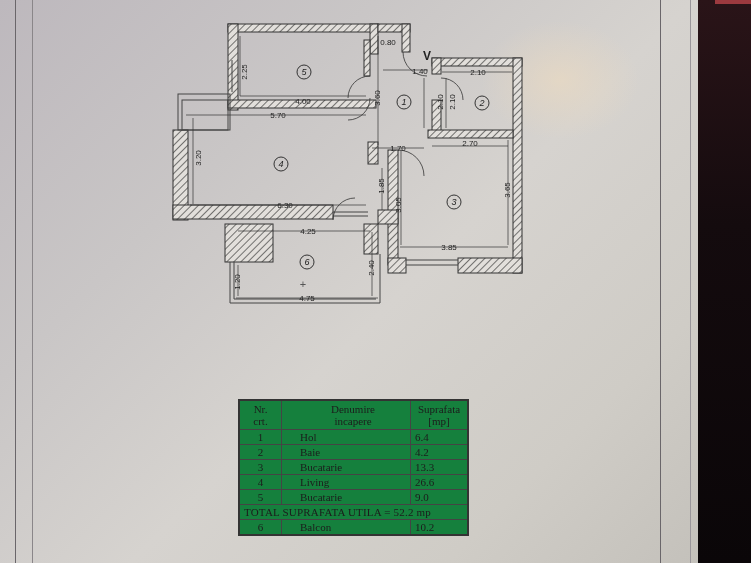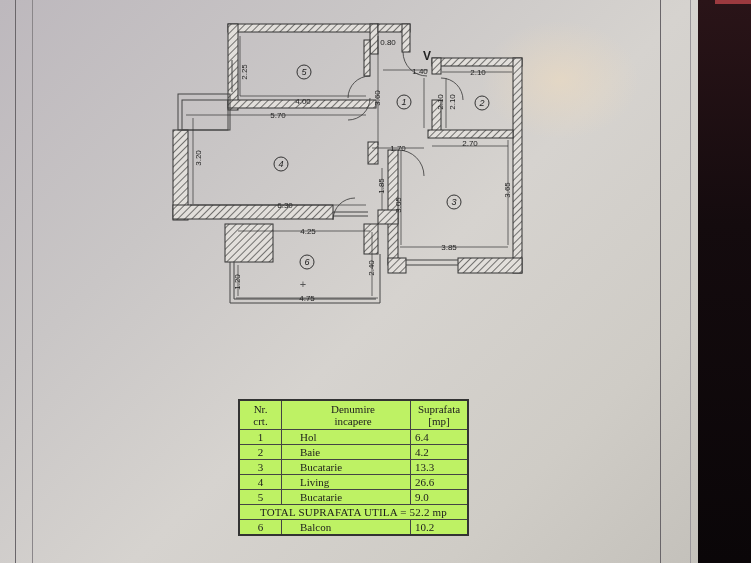--- a/index.html
+++ b/index.html
@@ -8,28 +8,28 @@
   .monitor-bezel-right{position:absolute;left:698px;top:0;width:53px;height:563px;
        background:linear-gradient(180deg,#2a1418 0%,#140b0e 40%,#0a0608 100%);}
   .monitor-red{position:absolute;left:715px;top:0;width:36px;height:4px;background:#9c3a3f;}
   .paper{position:absolute;left:0;top:0;width:698px;height:563px;
        background:linear-gradient(135deg,#bdb8bd 0%,#c9c6c6 30%,#d6d3cf 55%,#cfccc6 80%,#c4c1bb 100%);}
   .glare{position:absolute;left:480px;top:20px;width:160px;height:120px;
        background:radial-gradient(ellipse at center,rgba(240,220,190,.55) 0%,rgba(240,220,190,0) 70%);}
   .vline{position:absolute;top:0;height:563px;width:1px;background:#6a666a;}
   .plan{position:absolute;left:160px;top:18px;}
   table.areas{position:absolute;left:238px;top:399px;border-collapse:collapse;
-       font-family:"Liberation Serif",serif;font-size:11px;color:#1c1c1c;background:#bef264;
+       font-family:"Liberation Serif",serif;font-size:11px;color:#1c1c1c;background:#15803d;
        border:2px solid #333;}
   table.areas td{border:1px solid #444;padding:1px 4px;height:12px;line-height:12px;}
   table.areas .hdr td{text-align:center;height:26px;line-height:12px;vertical-align:middle;}
   .c-nr{width:33px;text-align:center;}
   .c-name{width:106px;padding-left:18px !important;}
   .c-area{width:48px;margin-left:23px;}
-  .span-row{text-align:center;letter-spacing:.2px;font-family:Liberation Serif, serif;}
+  .span-row{letter-spacing:.2px;font-family:Liberation Serif, serif;}
 </style>
 </head>
 <body>
 
 <div class="paper"></div>
 <div class="glare"></div>
 <div class="vline" style="left:15px;"></div>
 <div class="vline" style="left:32px;background:#8a8689;"></div>
 <div class="vline" style="left:660px;"></div>
 <div class="vline" style="left:690px;background:#9a969a;"></div>

